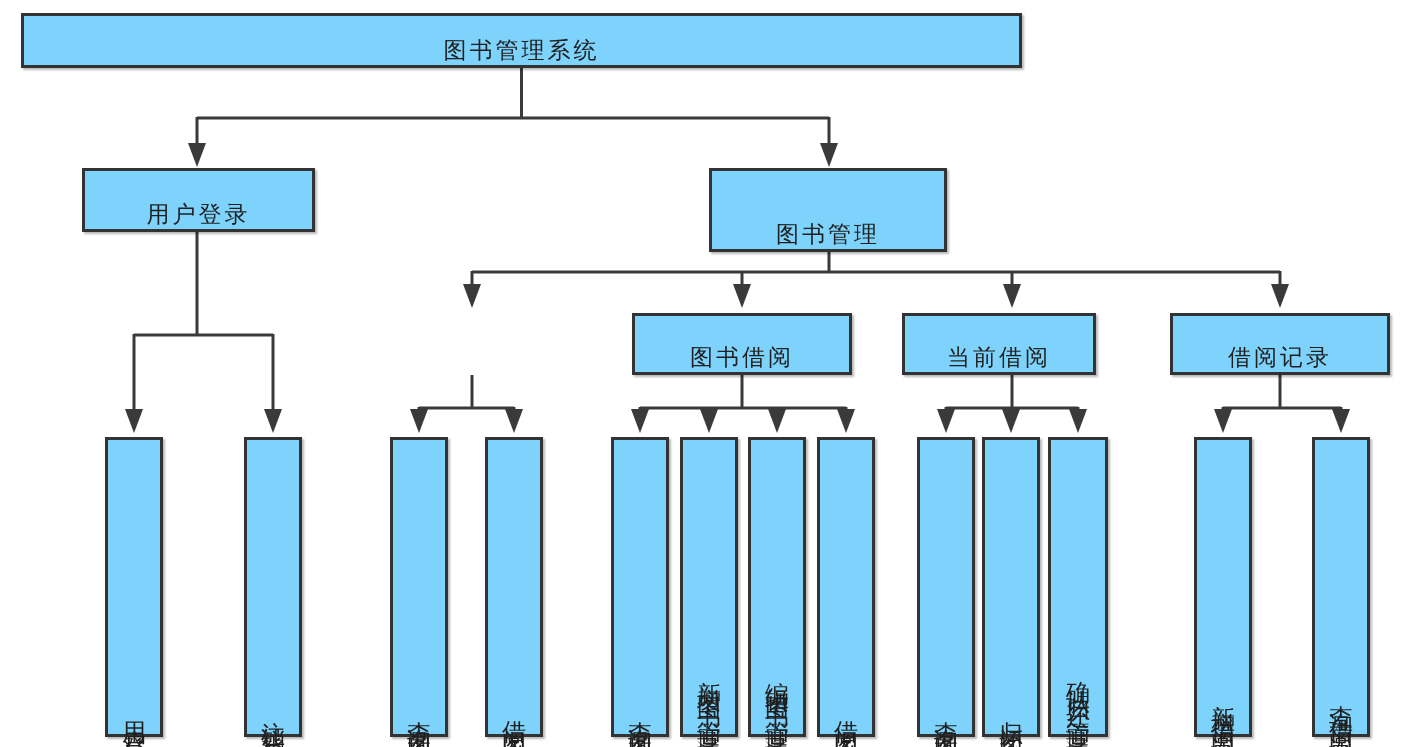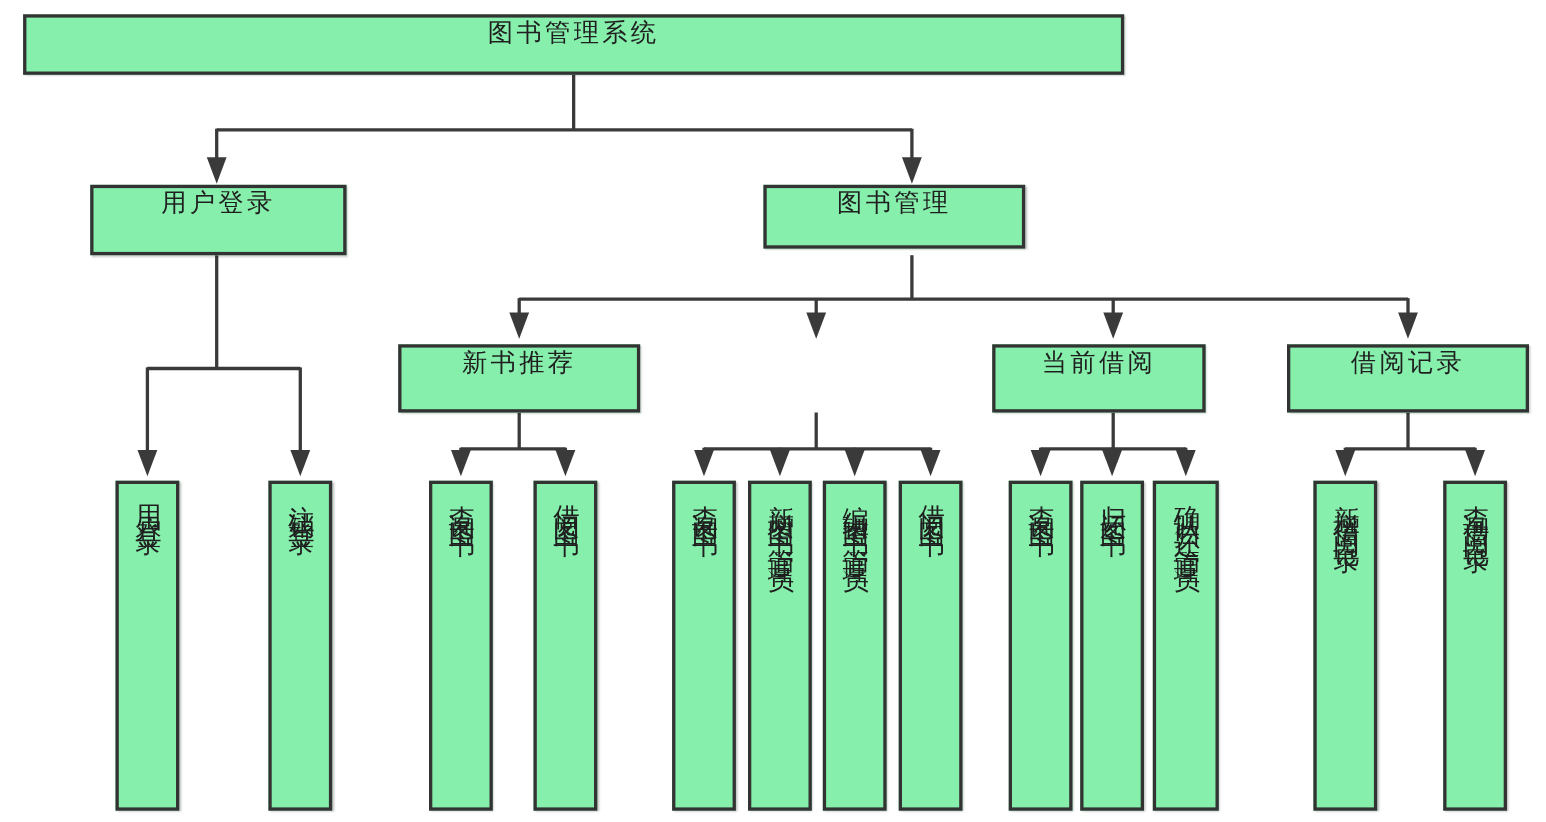--- a/index.html
+++ b/index.html
@@ -4,23 +4,23 @@
 <style>
   html,body{margin:0;padding:0;background:#fff;}
   .canvas{
     position:relative;width:1405px;height:747px;background:var(--color-background,#fff);
     font-family:"Liberation Sans",sans-serif;overflow:hidden;
   }
   svg.connectors{position:absolute;left:0;top:0;z-index:1;}
   svg.connectors line{stroke:var(--color-line,#3a3a3a);stroke-width:3;fill:none;}
   svg.connectors polygon{fill:var(--color-line,#3a3a3a);stroke:none;}
   .box{
-    position:absolute;box-sizing:border-box;background:#86efac;
+    position:absolute;box-sizing:border-box;background:#7dd3fc;
     border:3px solid var(--color-border,#333);
-    display:flex;align-items:flex-start;justify-content:center;
+    display:flex;align-items:flex-end;justify-content:center;
     box-shadow:1.5px 1.5px 2px rgba(0,0,0,0.28);
     z-index:2;
   }
   .box .lbl{
     font-size:23px;letter-spacing:3px;color:var(--color-text,#1f1f1f);
     white-space:nowrap;line-height:1.2;
   }
   .vbox .lbl{
     writing-mode:vertical-rl;text-orientation:mixed;
     font-size:24px;letter-spacing:8px;line-height:1;white-space:nowrap;
@@ -105,26 +105,26 @@
     </g>
   </svg>
 
   <div class="box" style="left:21px;top:13px;width:1001px;height:55px">
     <span class="lbl">图书管理系统</span>
   </div>
 
   <div class="box" style="left:82px;top:168px;width:233px;height:64px">
     <span class="lbl">用户登录</span>
   </div>
-  <div class="box" style="left:694px;top:168px;width:238px;height:58px">
+  <div class="box" style="left:709px;top:168px;width:238px;height:84px">
     <span class="lbl">图书管理</span>
   </div>
 
-  <div class="box" style="left:362px;top:313px;width:220px;height:62px">
-    <span class="lbl">新书推荐</span>
+  <div class="box" style="left:632px;top:313px;width:220px;height:62px">
+    <span class="lbl">图书借阅</span>
   </div>
   <div class="box" style="left:902px;top:313px;width:194px;height:62px">
     <span class="lbl">当前借阅</span>
   </div>
   <div class="box" style="left:1170px;top:313px;width:220px;height:62px">
     <span class="lbl">借阅记录</span>
   </div>
 
   <div class="box vbox" style="left:105px;top:437px;width:58px;height:300px">
     <span class="lbl">用户登录</span>

